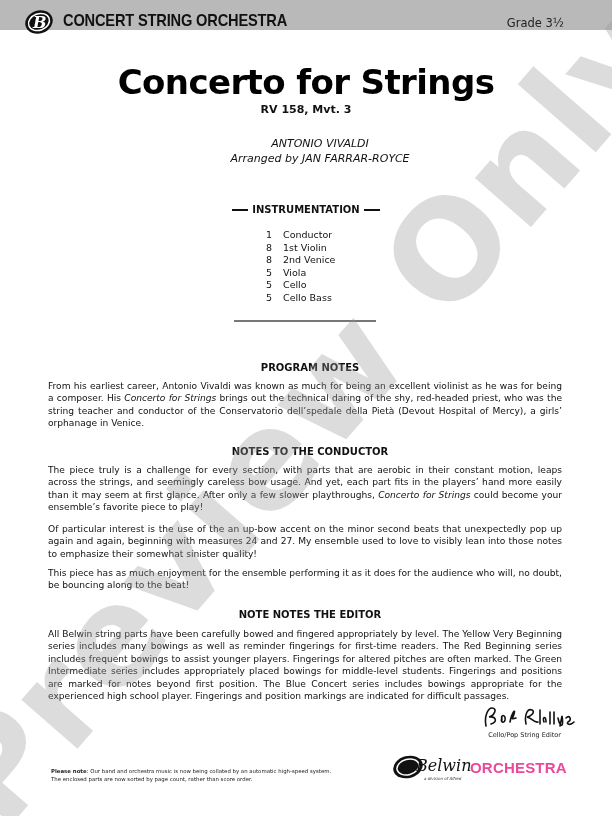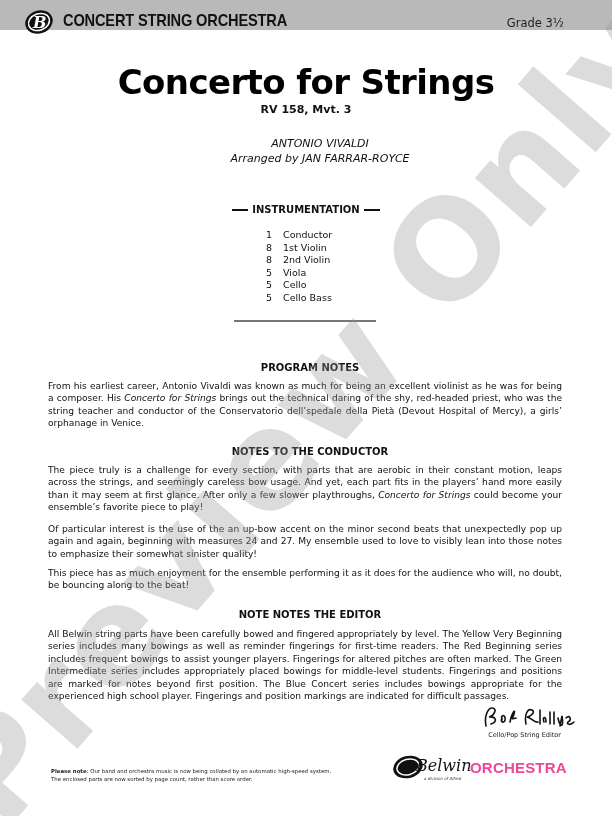--- a/index.html
+++ b/index.html
@@ -120,21 +120,21 @@
   <li>
       <span class="qty">1</span>
       <span>Conductor</span>
     </li>
   <li>
       <span class="qty">8</span>
       <span>1st Violin</span>
     </li>
   <li>
       <span class="qty">8</span>
-      <span>2nd Violin</span>
+      <span>2nd Venice</span>
     </li>
   <li>
       <span class="qty">5</span>
       <span>Viola</span>
     </li>
   <li>
       <span class="qty">5</span>
       <span>Cello</span>
     </li>
   <li>

